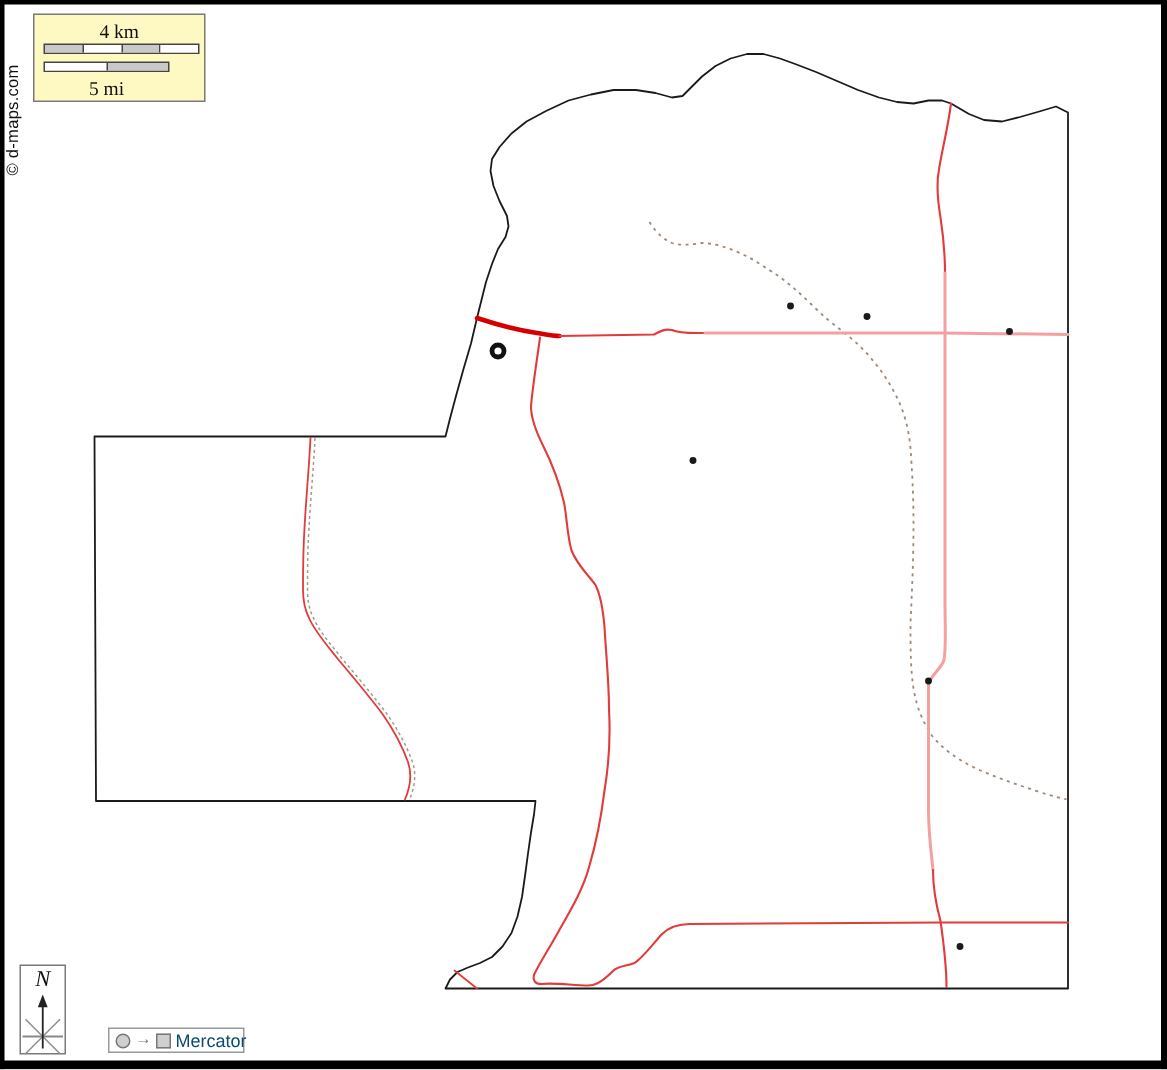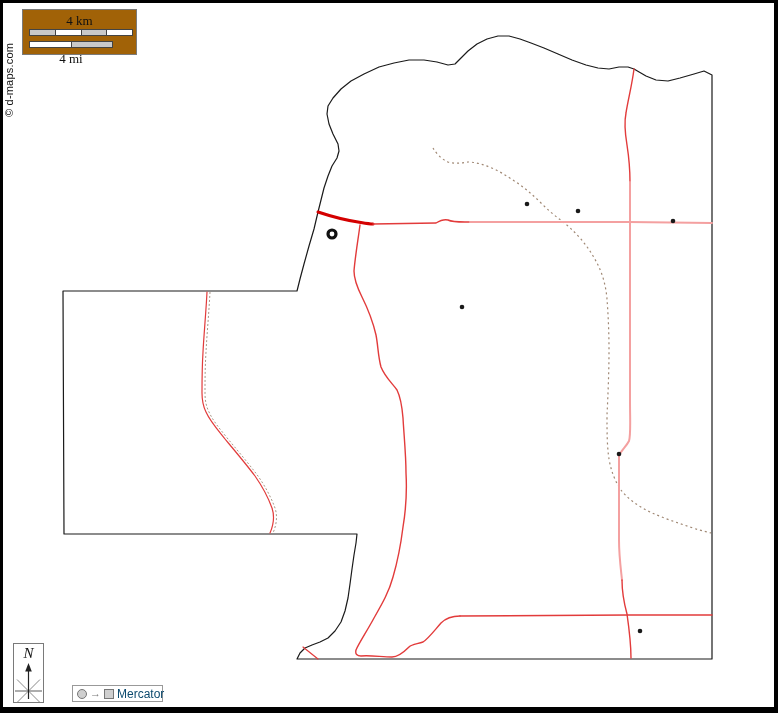--- a/index.html
+++ b/index.html
@@ -1,22 +1,22 @@
 <!DOCTYPE html>
 <html><head>
 <meta charset="utf-8">
 <style>
   html,body{margin:0;padding:0;background:#fff;}
   .stage{position:relative;width:778px;height:713px;background:#ffffff;overflow:hidden;
          font-family:"Liberation Sans",sans-serif;}
   #map-svg{position:absolute;left:0;top:0;}
 
   
-  .scalebox{position:absolute;left:22px;top:9px;width:115px;height:46px;box-sizing:border-box;
-            border:1px solid #7a7a7a;background:#a16207;}
+  .scalebox{position:absolute;left:22px;top:9px;width:115px;height:59px;box-sizing:border-box;
+            border:1px solid #7a7a7a;background:#fef9c3;}
   .scale-label{position:absolute;text-align:center;font-family:"Liberation Serif",serif;
                font-size:13px;color:#111;line-height:1;}
   .km-label{top:4px;left:0;width:100%;}
   .mi-label{top:42px;left:6px;width:84px;}
   .bar{position:absolute;display:flex;height:7px;box-sizing:border-box;border:1px solid #444;}
   .km-bar{left:6px;top:19px;width:104px;}
   .mi-bar{left:6px;top:31px;width:84px;}
   .seg{flex:1;border-right:1px solid #444;}
   .seg:last-child{border-right:none;}
   .seg.g{background:#c9c9c9;}
@@ -84,21 +84,21 @@
     <div class="bar km-bar">
       <span class="seg g"></span>
       <span class="seg w"></span>
       <span class="seg g"></span>
       <span class="seg w"></span>
     </div>
     <div class="bar mi-bar">
       <span class="seg w"></span>
       <span class="seg g"></span>
     </div>
-    <div class="scale-label mi-label">4 mi</div>
+    <div class="scale-label mi-label">5 mi</div>
   </div>
 
   <div class="copyright">© d-maps.com</div>
 
   <div class="northbox">
     <div class="n-label">N</div>
     <svg class="compass" width="29" height="43" viewBox="0 0 29 43">
       <line x1="1" y1="30" x2="28" y2="30" stroke="#8a8a8a" stroke-width="1.4"></line>
       <line x1="3" y1="18.5" x2="26" y2="41.5" stroke="#8a8a8a" stroke-width="1"></line>
       <line x1="26" y1="18.5" x2="3" y2="41.5" stroke="#8a8a8a" stroke-width="1"></line>

